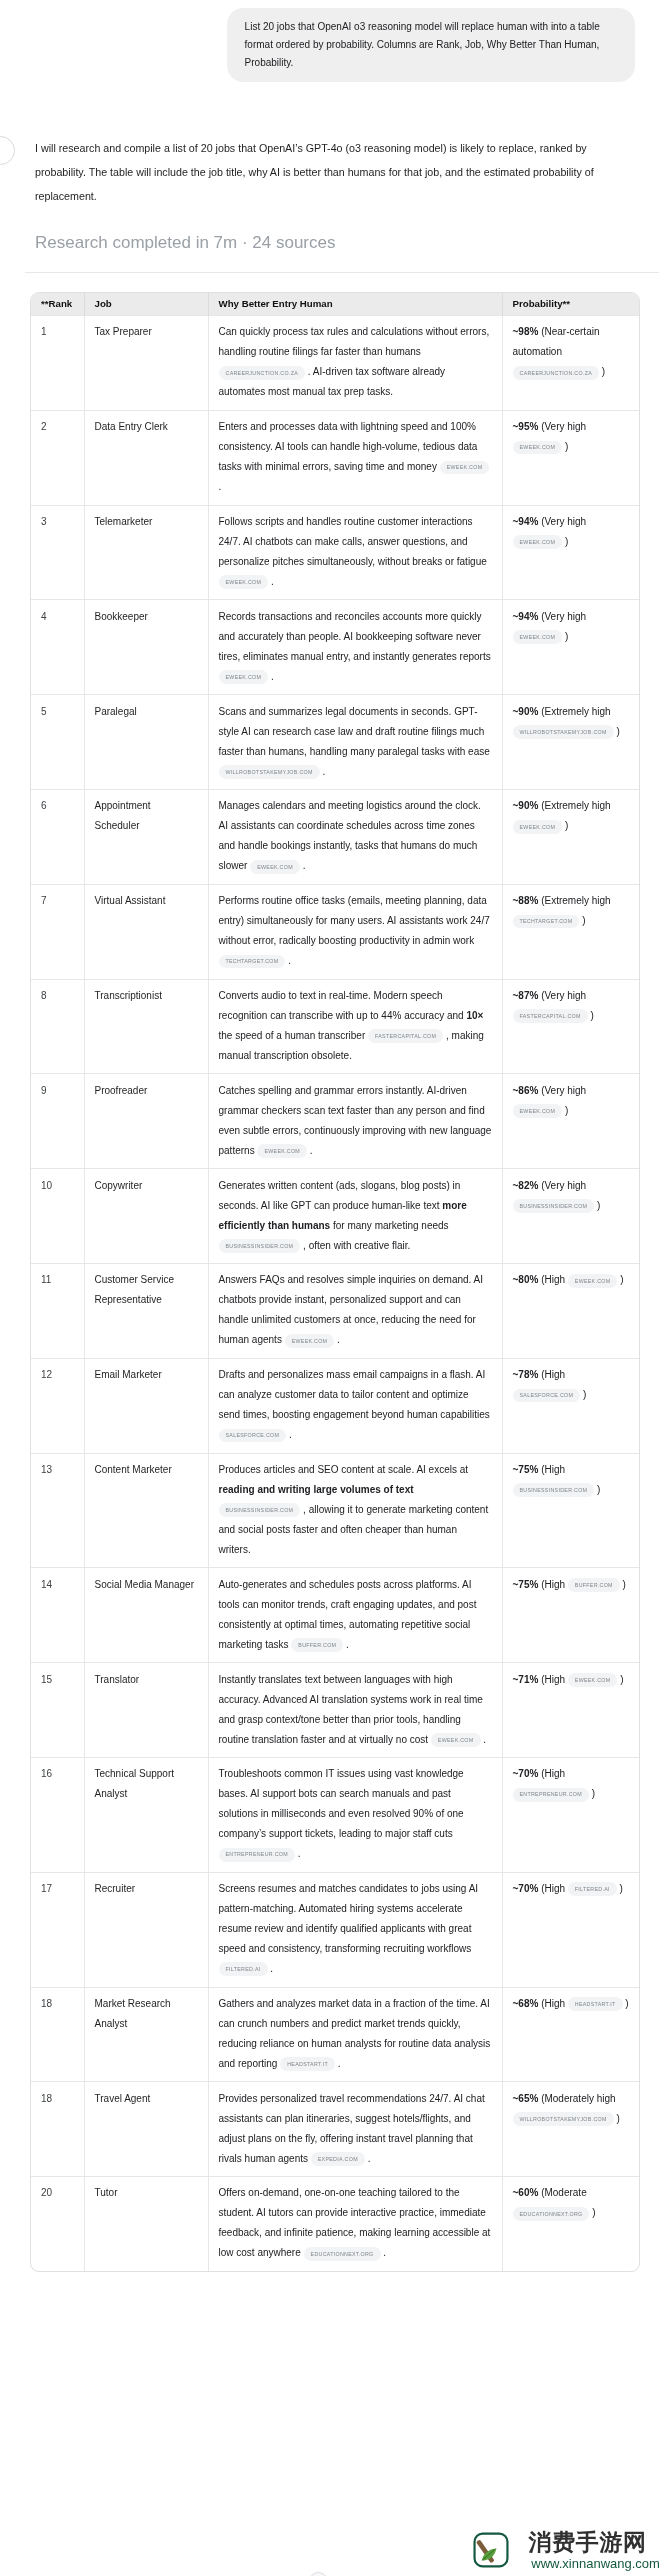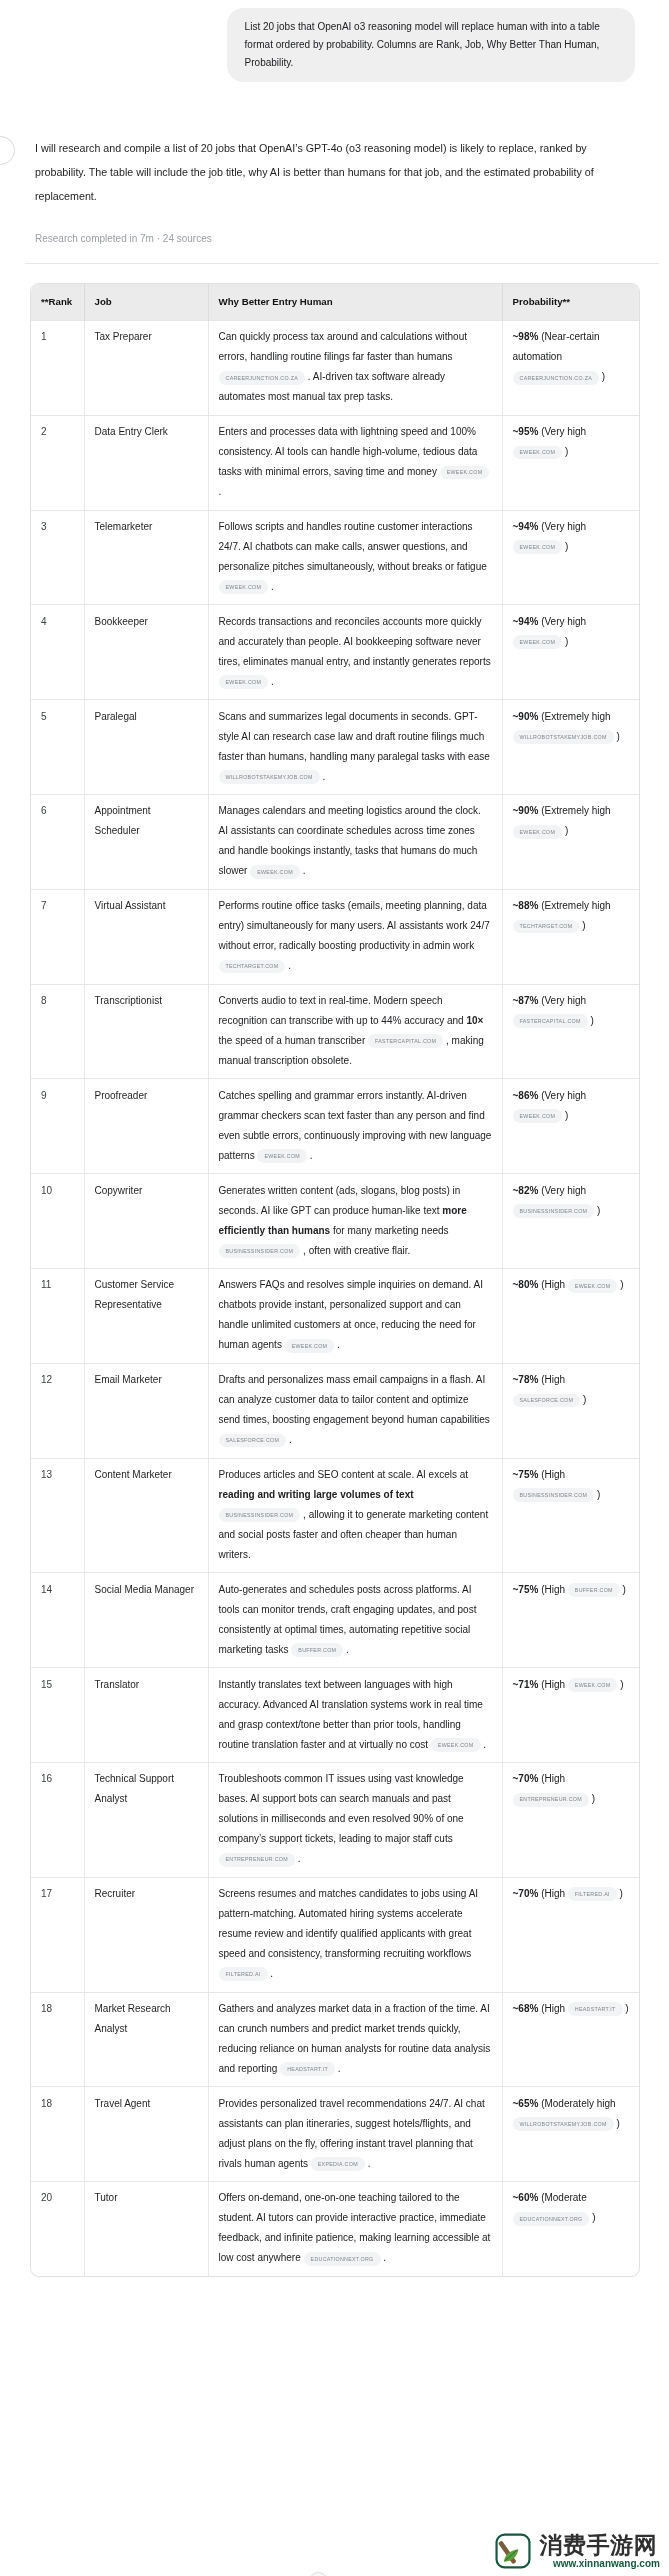--- a/index.html
+++ b/index.html
@@ -62,21 +62,21 @@
   .reply-paragraph{
     font-size:10.7px;
     line-height:2.25;
     color:var(--body-text);
   }
   .reply-paragraph + .reply-paragraph{
     margin-top:16.4px;
   }
   .status-line{
     margin:24px 0 0 35px;
-    font-size:10px;
+    font-size:17px;
     color:var(--status-text);
   }
   .section-divider{
     border:none;
     border-top:0.6px solid #e8e8e8;
     margin:19px 11.3px 0 25px;
   }
   
   .table-wrap{
     margin:19px 30px 35px 30px;
@@ -92,21 +92,21 @@
   col.c-rank{width:53px;}
   col.c-job{width:124px;}
   col.c-why{width:294px;}
   col.c-prob{width:137px;}
   th{
     background:var(--header-bg);
     text-align:left;
     font-size:9.7px;
     font-weight:700;
     color:#111;
-    padding:11px 10px;
+    padding:4px 10px;
     line-height:1.5;
   }
   th + th{border-left:0.6px solid #dcdcdc;}
   td{
     vertical-align:top;
     padding:6.3px 10px 7.5px 10px;
     font-size:10px;
     line-height:2.0;
     color:#202124;
     border-top:0.6px solid var(--row-border);
@@ -139,21 +139,21 @@
     border-radius:50%;
     border:0.6px solid #dadce0;
     background:#f8f9fa;
   }
   
   .watermark{
     position:absolute;
     right:3.8px;
     bottom:3.8px;
     display:flex;
-    align-items:flex-start;
+    align-items:center;
     gap:2px;
     background:rgba(255,255,255,.85);
     padding:1.3px 2.5px;
   }
   .wm-icon{flex:0 0 auto;}
   .wm-textcol{display:flex;flex-direction:column;align-items:center;}
   .wm-title{
     font-size:23px;
     font-weight:700;
     color:#303030;
@@ -165,22 +165,22 @@
     display:flex;
     align-items:center;
     width:100%;
     margin-top:1.3px;
   }
   .wm-urlrow .dash{
     flex:1;
     border-top:1.3px solid var(--watermark-green);
   }
   .wm-url{
-    font-size:10px;
-    font-weight:700;
+    font-size:13px;
+    font-weight:400;
     color:var(--watermark-green);
     padding:0 3.8px;
     white-space:nowrap;
     margin-left:16px;
   }
 </style>
 </head>
 <body>
 
 <div class="page">
@@ -211,21 +211,21 @@
           <th>**Rank</th>
           <th>Job</th>
           <th>Why Better Entry Human</th>
           <th>Probability**</th>
         </tr>
       </thead>
       <tbody>
           <tr>
             <td class="rank-cell">1</td>
             <td class="job-cell">Tax Preparer</td>
-            <td class="why-cell"><span>Can quickly process tax around and calculations without errors, handling routine filings far faster than humans </span><span class="chip">CAREERJUNCTION.CO.ZA</span><span> . AI-driven tax software already automates most manual tax prep tasks.</span></td>
+            <td class="why-cell"><span>Can quickly process tax rules and calculations without errors, handling routine filings far faster than humans </span><span class="chip">CAREERJUNCTION.CO.ZA</span><span> . AI-driven tax software already automates most manual tax prep tasks.</span></td>
             <td class="prob-cell"><b>~98%</b><span> (Near-certain automation </span><span class="chip">CAREERJUNCTION.CO.ZA</span><span> )</span></td>
           </tr>
           <tr>
             <td class="rank-cell">2</td>
             <td class="job-cell">Data Entry Clerk</td>
             <td class="why-cell"><span>Enters and processes data with lightning speed and 100% consistency. AI tools can handle high-volume, tedious data tasks with minimal errors, saving time and money </span><span class="chip">EWEEK.COM</span><span> .</span></td>
             <td class="prob-cell"><b>~95%</b><span> (Very high </span><span class="chip">EWEEK.COM</span><span> )</span></td>
           </tr>
           <tr>
             <td class="rank-cell">3</td>

